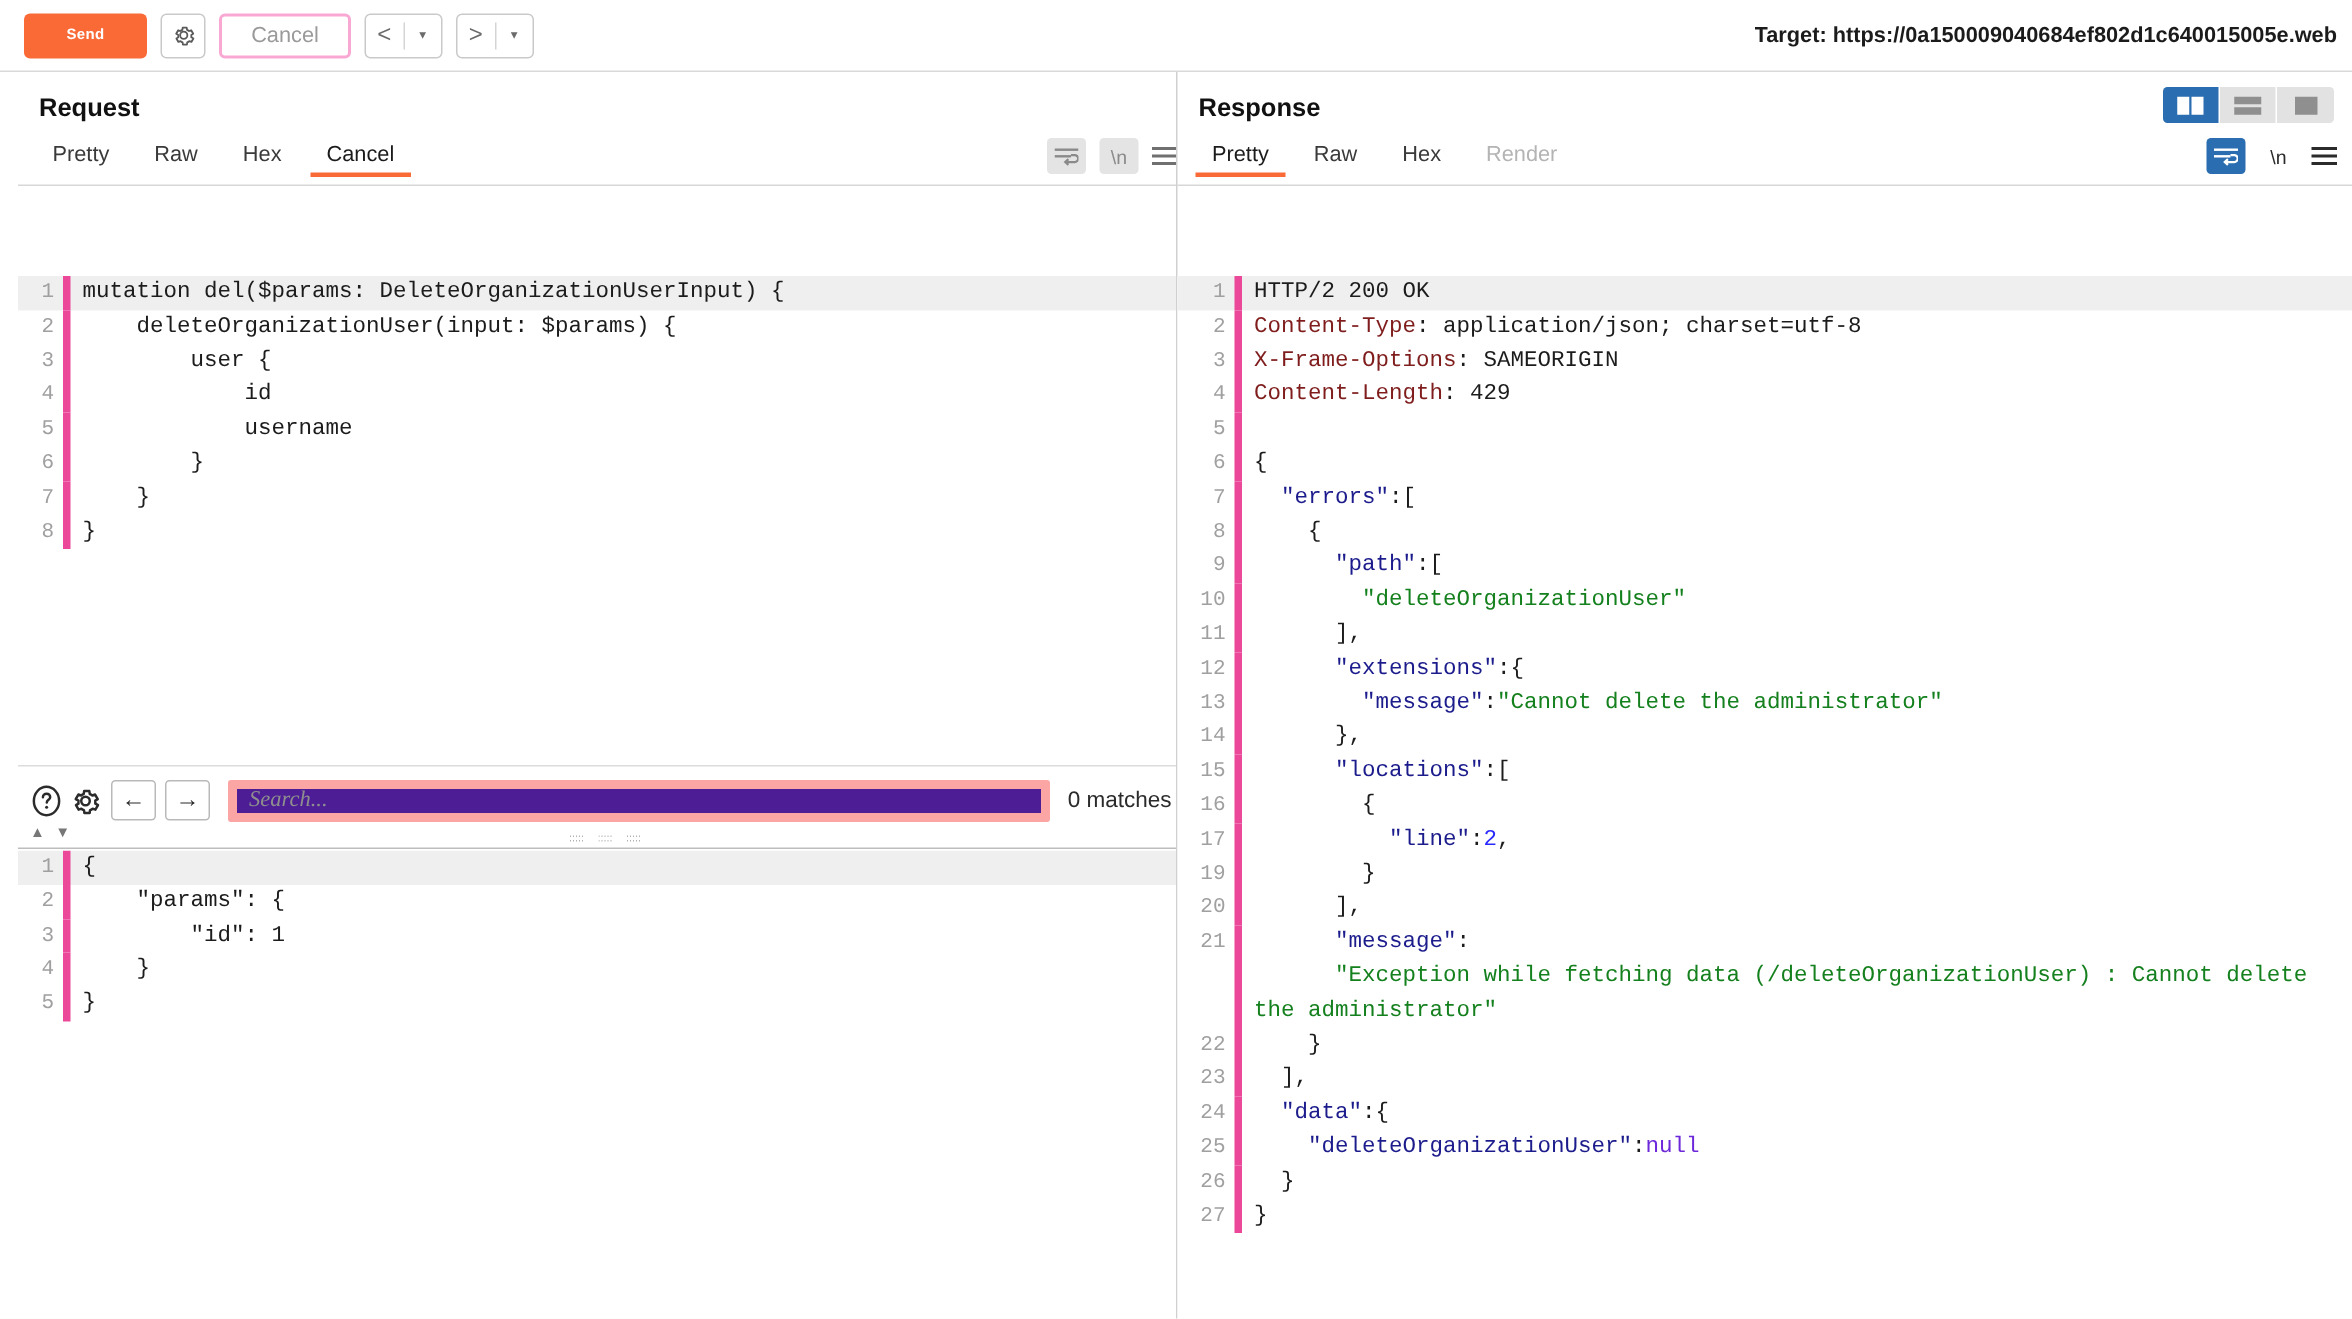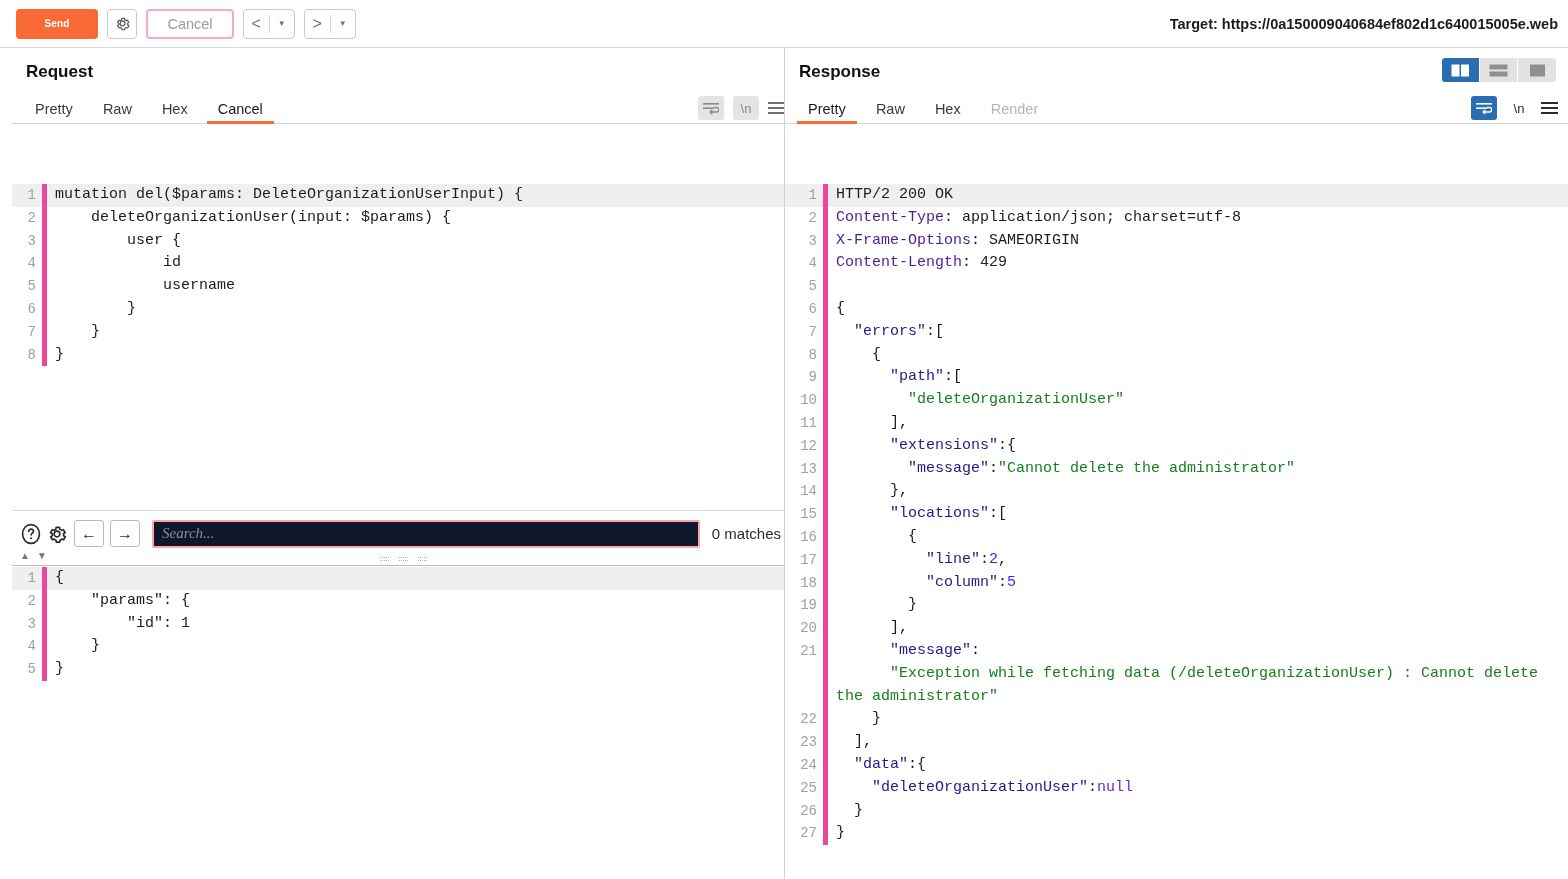--- a/index.html
+++ b/index.html
@@ -90,21 +90,21 @@
   .panel-title {
     font-size: 17px; font-weight: bold; color: #111111;
     padding: 14px 0 0 14px;
     font-family: "Liberation Sans", sans-serif;
   }
 
   
   .tabstrip {
     position: relative;
     height: 36px;
-    display: flex; align-items: flex-end;
+    display: flex; align-items: center;
     padding-left: 12px;
     margin-top: 6px;
   }
   .tabstrip::after {
     content: ""; position: absolute; left: 0; right: 0; bottom: 0;
     height: 1px; background: #d7d7d7;
   }
   .tab {
     position: relative;
     font-size: 14.5px; color: #3a3a3a;
@@ -183,21 +183,21 @@
   }
   .ln.wide { width: 38px; min-width: 38px; }
   .code-body {
     flex: 1;
     border-left: 5px solid #ec4899;
     padding-left: 8px;
     color: #1c1c1c;
     white-space: pre-wrap;
     word-break: break-word;
   }
-  .k-hdr   { color: #4c1d95; }
+  .k-hdr   { color: #7f1d1d; }
   .k-key   { color: #1c1c8c; }
   .k-str   { color: #15801e; }
   .k-num   { color: #2a2aff; }
   .k-null  { color: #6d28d9; }
 
   
   .searchbar {
     position: absolute; left: 0; width: 100%;
     height: 46px;
     background: #ffffff;
@@ -212,22 +212,22 @@
     background: #ffffff;
     display: flex; align-items: center; justify-content: center;
     cursor: pointer;
     font-size: 16px; color: #2b2b2b;
     font-family: "Liberation Sans", sans-serif;
     margin-left: 6px;
   }
   .sb-input {
     flex: 1; height: 28px;
     margin: 0 12px 0 12px;
-    border: 2px solid #fca5a5; border-radius: 2px;
-    background: #0f172a;
+    border: 6px solid #fca5a5; border-radius: 2px;
+    background: #4c1d95;
     font-family: "Liberation Serif", serif;
     font-style: italic;
     font-size: 15px; color: #888888;
     padding: 0 8px;
     outline: none;
   }
   .sb-input::placeholder { color: #8e8e8e; font-style: italic; }
   .sb-matches {
     font-size: 15px; color: #2b2b2b;
     font-family: "Liberation Sans", sans-serif;
@@ -431,21 +431,20 @@
       <div class="code-line"><span class="ln wide">8</span><span class="code-body"><span>    {</span></span></div>
       <div class="code-line"><span class="ln wide">9</span><span class="code-body"><span>      </span><span class="k-key">″path″</span><span>:[</span></span></div>
       <div class="code-line"><span class="ln wide">10</span><span class="code-body"><span>        </span><span class="k-str">″deleteOrganizationUser″</span></span></div>
       <div class="code-line"><span class="ln wide">11</span><span class="code-body"><span>      ],</span></span></div>
       <div class="code-line"><span class="ln wide">12</span><span class="code-body"><span>      </span><span class="k-key">″extensions″</span><span>:{</span></span></div>
       <div class="code-line"><span class="ln wide">13</span><span class="code-body"><span>        </span><span class="k-key">″message″</span><span>:</span><span class="k-str">″Cannot delete the administrator″</span></span></div>
       <div class="code-line"><span class="ln wide">14</span><span class="code-body"><span>      },</span></span></div>
       <div class="code-line"><span class="ln wide">15</span><span class="code-body"><span>      </span><span class="k-key">″locations″</span><span>:[</span></span></div>
       <div class="code-line"><span class="ln wide">16</span><span class="code-body"><span>        {</span></span></div>
       <div class="code-line"><span class="ln wide">17</span><span class="code-body"><span>          </span><span class="k-key">″line″</span><span>:</span><span class="k-num">2</span><span>,</span></span></div>
-      <div class="code-line"><span class="ln wide">18</span><span class="code-body"><span>          </span><span class="k-key">″column″</span><span>:</span><span class="k-num">5</span></span></div>
       <div class="code-line"><span class="ln wide">19</span><span class="code-body"><span>        }</span></span></div>
       <div class="code-line"><span class="ln wide">20</span><span class="code-body"><span>      ],</span></span></div>
       <div class="code-line"><span class="ln wide">21</span><span class="code-body"><span>      </span><span class="k-key">″message″</span><span>:
       </span><span class="k-str">″Exception while fetching data (/deleteOrganizationUser) : Cannot delete the administrator″</span></span></div>
       <div class="code-line"><span class="ln wide">22</span><span class="code-body"><span>    }</span></span></div>
       <div class="code-line"><span class="ln wide">23</span><span class="code-body"><span>  ],</span></span></div>
       <div class="code-line"><span class="ln wide">24</span><span class="code-body"><span>  </span><span class="k-key">″data″</span><span>:{</span></span></div>
       <div class="code-line"><span class="ln wide">25</span><span class="code-body"><span>    </span><span class="k-key">″deleteOrganizationUser″</span><span>:</span><span class="k-null">null</span></span></div>
       <div class="code-line"><span class="ln wide">26</span><span class="code-body"><span>  }</span></span></div>
       <div class="code-line"><span class="ln wide">27</span><span class="code-body"><span>}</span></span></div>

